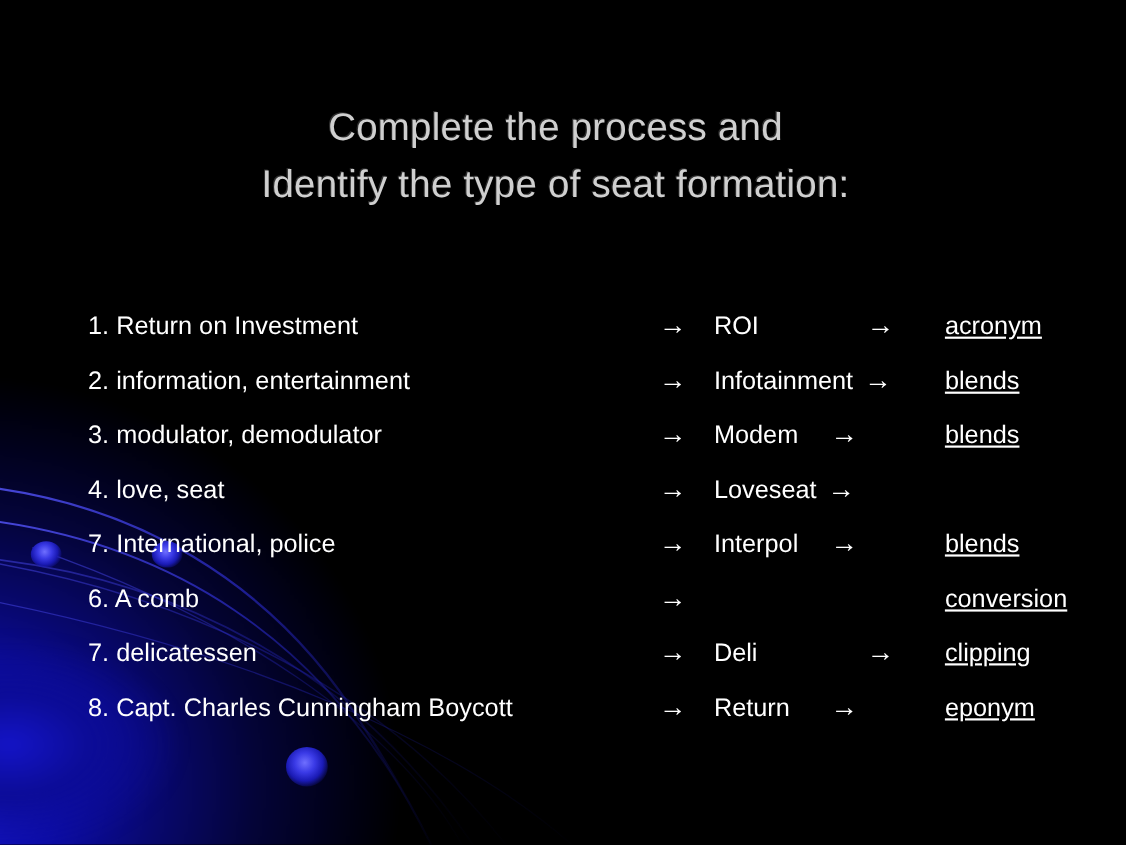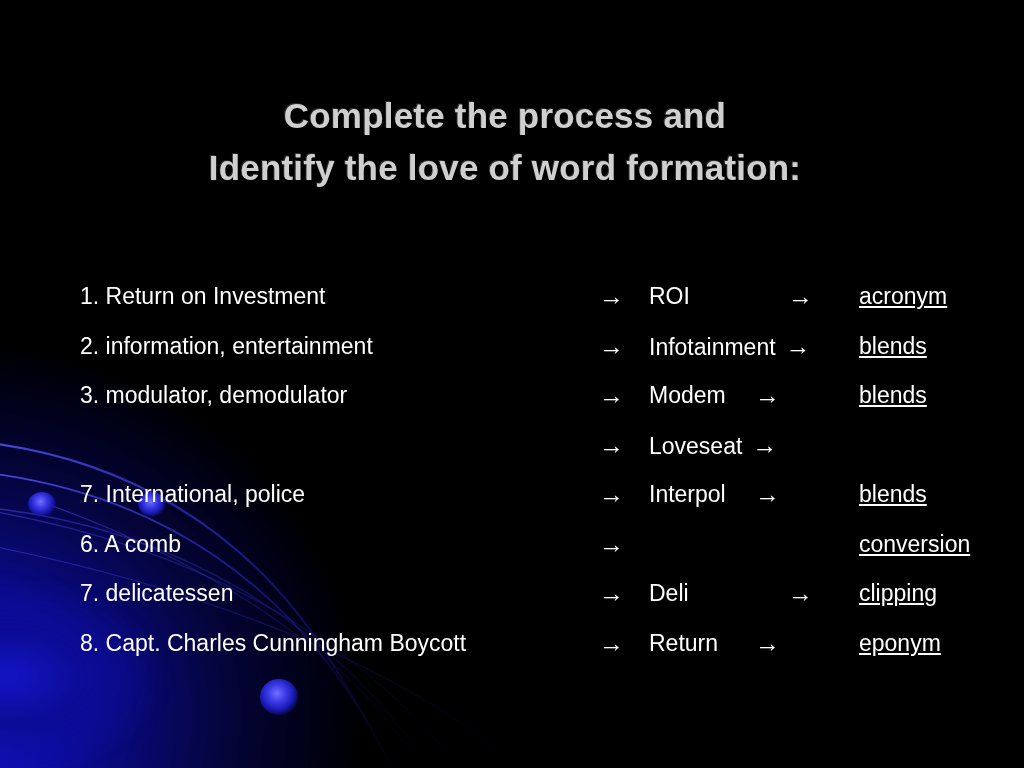--- a/index.html
+++ b/index.html
@@ -67,21 +67,21 @@
 
   
   .title {
     position: absolute;
     left: 0;
     top: 90px;
     width: 1010px;
     text-align: center;
     color: #cfcfcf;
     font-size: 35px;
-    font-weight: bold;
+    font-weight: normal;
     line-height: 52px;
     letter-spacing: 0.2px;
     text-shadow: 2px 2px 1px rgba(0,0,0,0.95),
                  3px 3px 3px rgba(0,0,0,0.8),
                 -1px -1px 0 rgba(255,255,255,0.18);
   }
   .title-line { display: block; white-space: pre; }
 
   
   .list {
@@ -163,21 +163,21 @@
       </g>
     </svg>
 
     <div class="dot dot-a"></div>
     <div class="dot dot-b"></div>
     <div class="dot dot-c"></div>
   </div>
 
   <div class="title">
     <span class="title-line">Complete the process and</span>
-    <span class="title-line">Identify the love of word formation:</span>
+    <span class="title-line">Identify the type of seat formation:</span>
   </div>
 
   <div class="list" id="list-root">
       <div class="row" data-arrowpos="far">
         <span class="col-term">1. Return on Investment</span>
         <span class="col-arrow1">→</span>
         <span class="col-result"><span>ROI</span><span class="inline-arrow">→</span></span>
         <span class="col-type">acronym</span>
       </div>
       <div class="row" data-arrowpos="tight">
@@ -186,20 +186,21 @@
         <span class="col-result"><span>Infotainment</span><span class="inline-arrow">→</span></span>
         <span class="col-type">blends</span>
       </div>
       <div class="row" data-arrowpos="mid">
         <span class="col-term">3. modulator, demodulator</span>
         <span class="col-arrow1">→</span>
         <span class="col-result"><span>Modem</span><span class="inline-arrow">→</span></span>
         <span class="col-type">blends</span>
       </div>
       <div class="row" data-arrowpos="tight">
+        <span class="col-term">4. love, seat</span>
         <span class="col-arrow1">→</span>
         <span class="col-result"><span>Loveseat</span><span class="inline-arrow">→</span></span>
       </div>
       <div class="row" data-arrowpos="mid">
         <span class="col-term">7. International, police</span>
         <span class="col-arrow1">→</span>
         <span class="col-result"><span>Interpol</span><span class="inline-arrow">→</span></span>
         <span class="col-type">blends</span>
       </div>
       <div class="row" data-arrowpos="tight">

